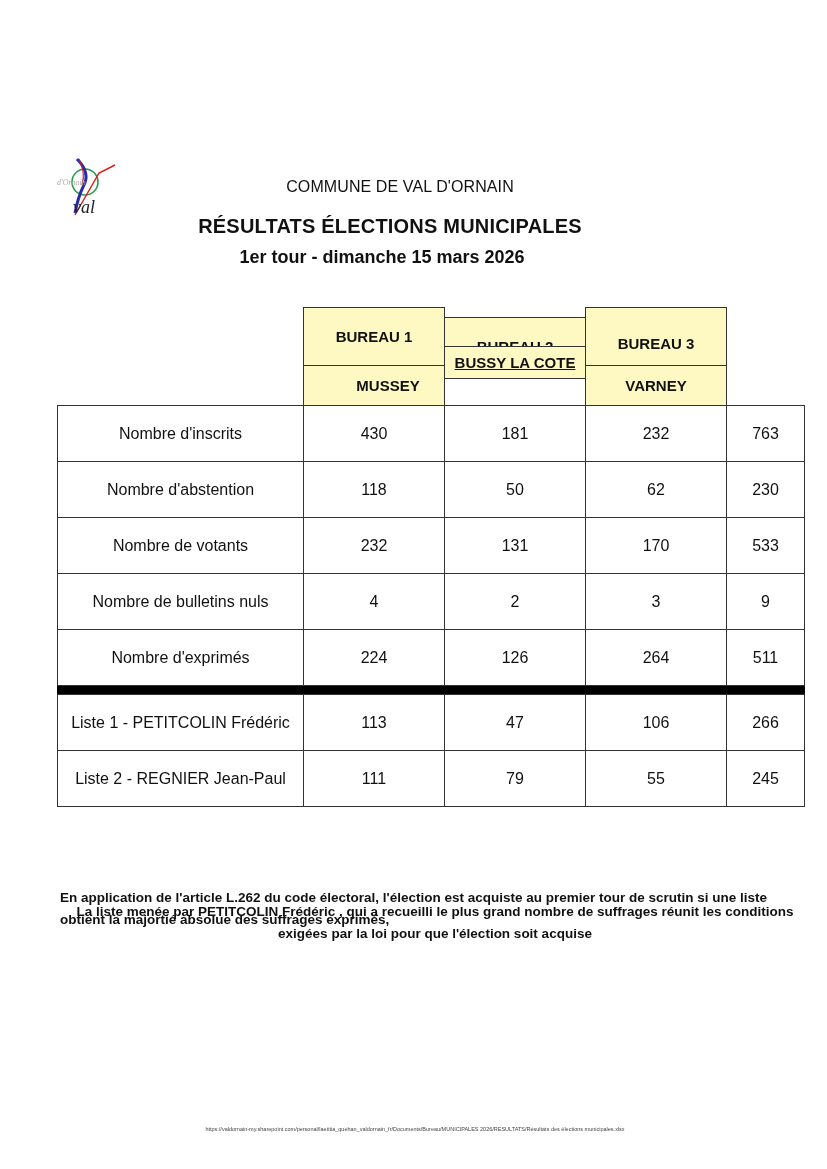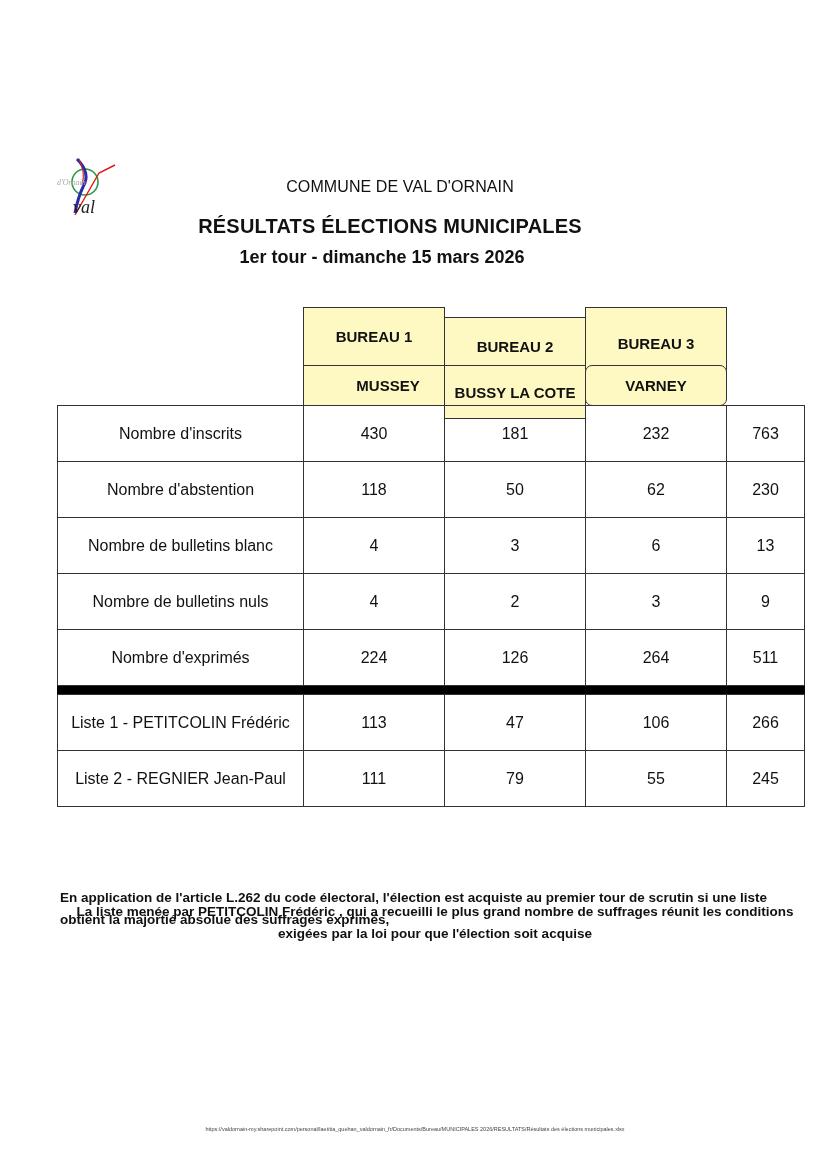--- a/index.html
+++ b/index.html
@@ -38,45 +38,45 @@
 </div>
 
 <div class="commune">COMMUNE DE VAL D'ORNAIN</div>
 <div class="title">RÉSULTATS ÉLECTIONS MUNICIPALES</div>
 <div class="subtitle">1er tour  - dimanche 15 mars 2026</div>
 
 <div class="hdr" style="left:303px;top:307px;width:142px;height:59px;">BUREAU 1</div>
 <div class="hdr" style="left:444px;top:317px;width:142px;height:59px;">BUREAU 2</div>
 <div class="hdr" style="left:585px;top:307px;width:142px;height:73px;">BUREAU 3</div>
 <div class="hdr" style="left:303px;top:365px;width:142px;height:41px;padding-left:28px;">MUSSEY</div>
-<div class="hdr" style="left:444px;top:365px;width:142px;height:54px;">BUSSY LA COTE</div>
-<div class="hdr" style="left:585px;top:365px;width:142px;height:41px;border-radius:7px;">VARNEY</div>
+<div class="hdr" style="left:444px;top:346px;width:142px;height:33px;text-decoration:underline;">BUSSY LA COTE</div>
+<div class="hdr" style="left:585px;top:365px;width:142px;height:41px;">VARNEY</div>
 
 <table class="grid">
   <tbody>
     <tr>
       <td class="label">Nombre d'inscrits</td>
       <td class="num">430</td>
       <td class="num">181</td>
       <td class="num">232</td>
       <td class="tot">763</td>
     </tr>
     <tr>
       <td class="label">Nombre d'abstention</td>
       <td class="num">118</td>
       <td class="num">50</td>
       <td class="num">62</td>
       <td class="tot">230</td>
     </tr>
     <tr>
-      <td class="label">Nombre de bulletins blanc</td>
-      <td class="num">4</td>
-      <td class="num">3</td>
-      <td class="num">6</td>
-      <td class="tot">13</td>
+      <td class="label">Nombre de votants</td>
+      <td class="num">232</td>
+      <td class="num">131</td>
+      <td class="num">170</td>
+      <td class="tot">533</td>
     </tr>
     <tr>
       <td class="label">Nombre de bulletins nuls</td>
       <td class="num">4</td>
       <td class="num">2</td>
       <td class="num">3</td>
       <td class="tot">9</td>
     </tr>
     <tr>
       <td class="label">Nombre d'exprimés</td>

